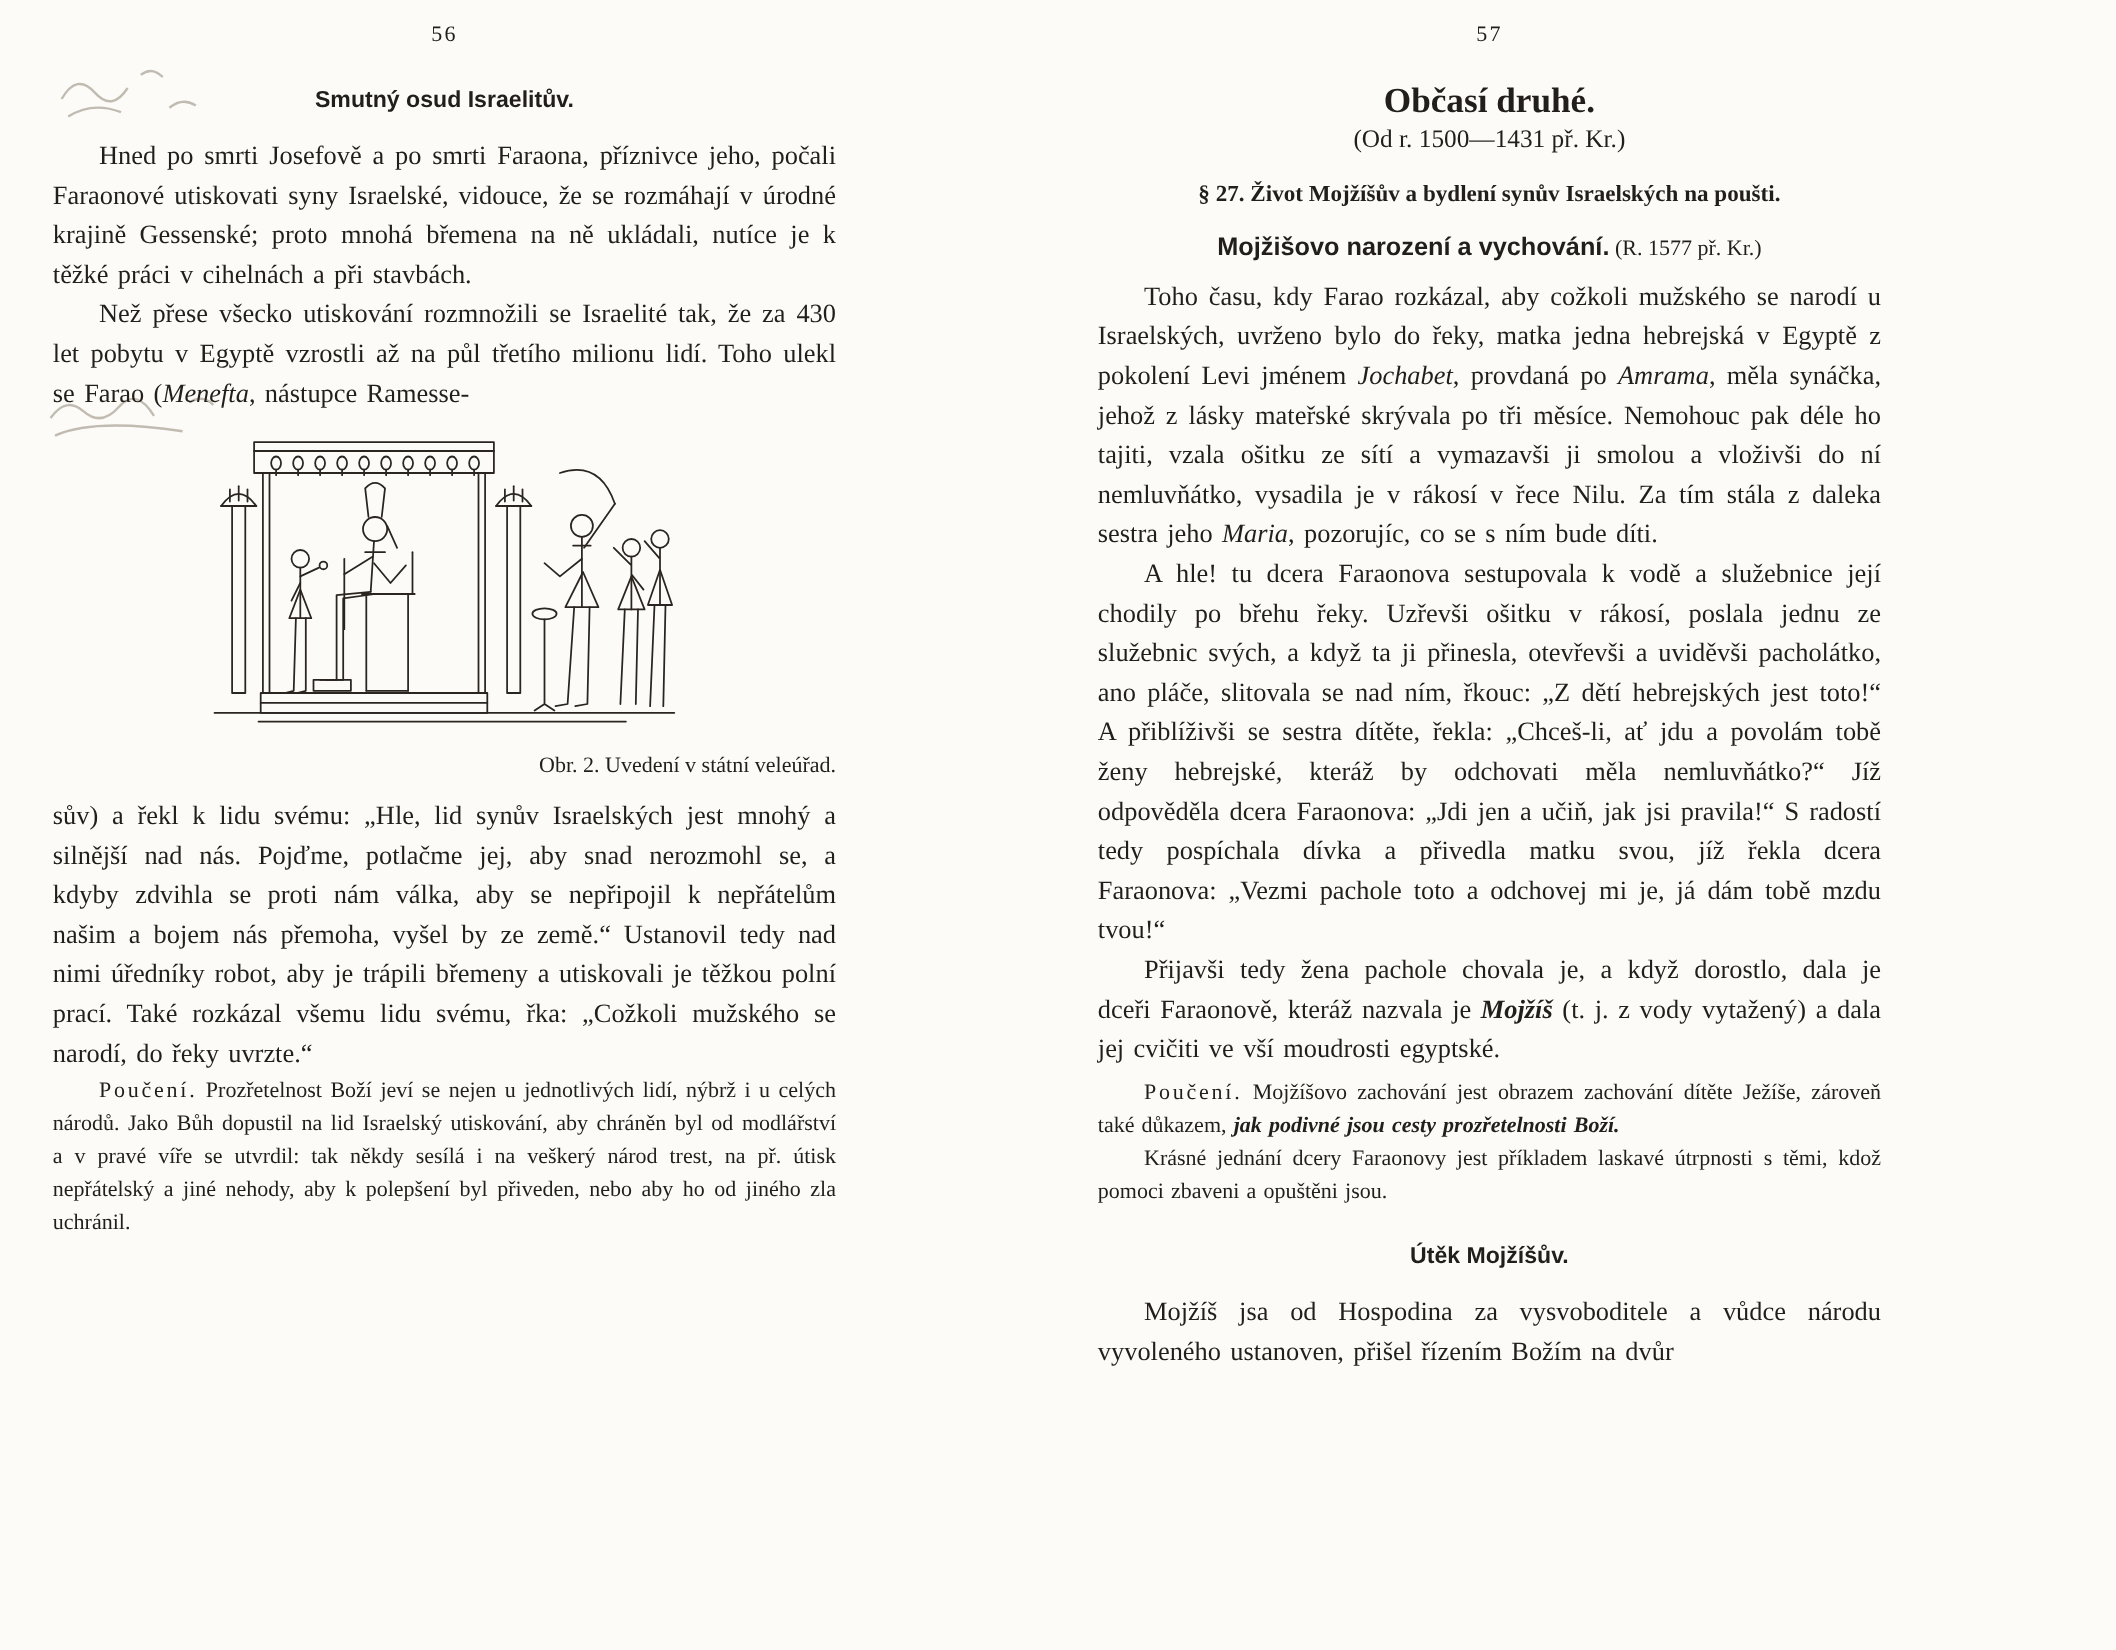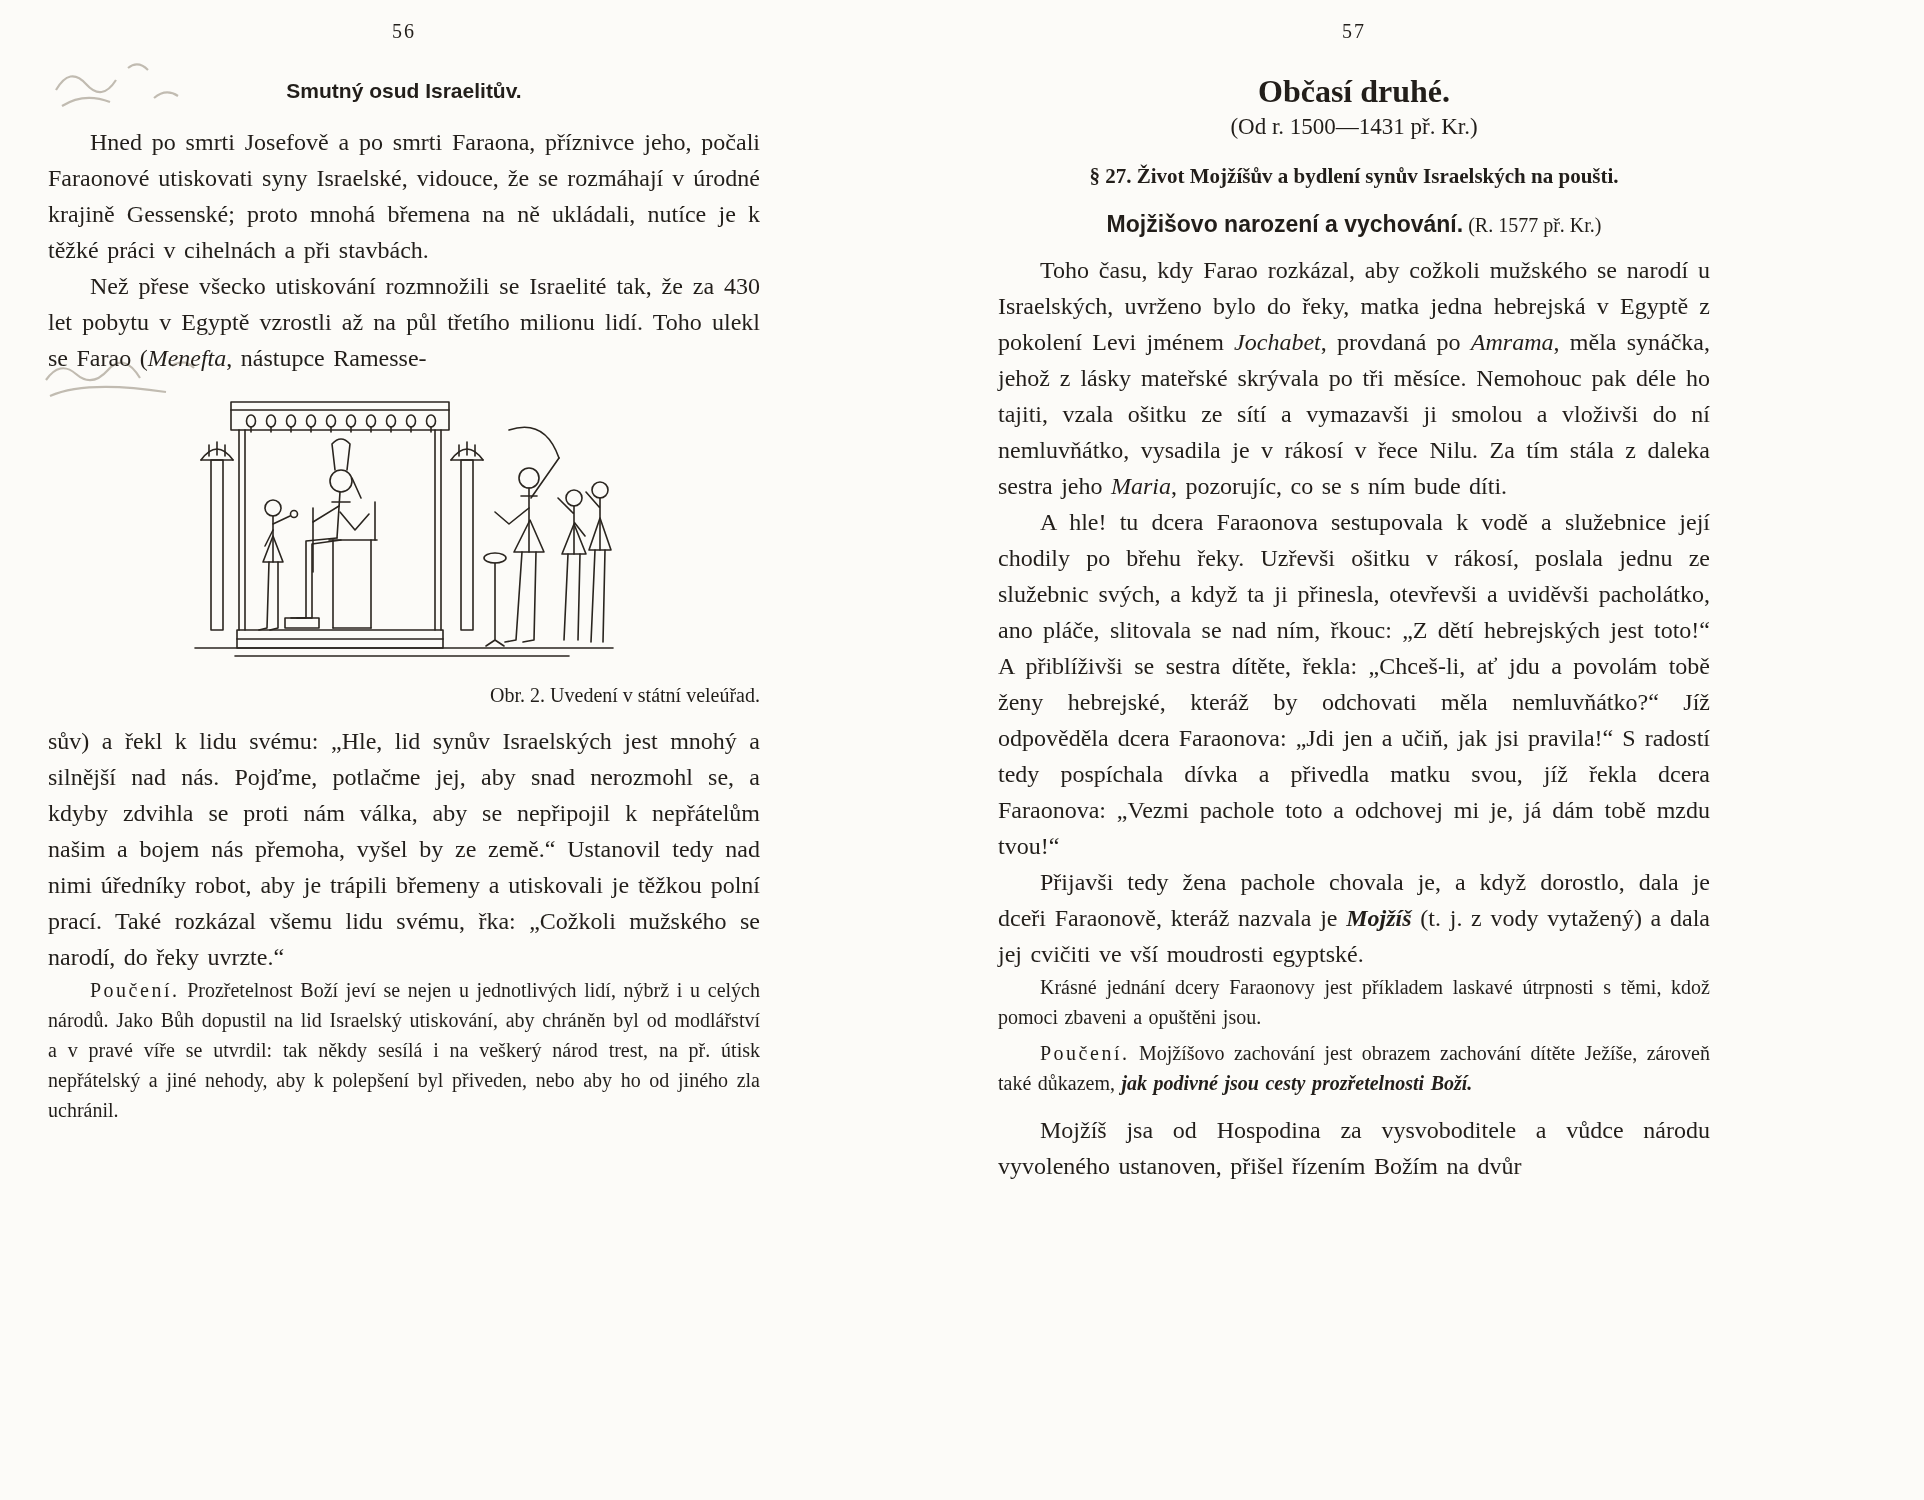--- a/index.html
+++ b/index.html
@@ -203,20 +203,21 @@
     <div class="h-sub">
       <span class="sub-bold">Mojžišovo narození a vychování.</span><span> (R. 1577 př. Kr.)</span>
     </div>
 
     <p class="body-par indent mt14"><span>Toho času, kdy Farao rozkázal, aby cožkoli mužského se narodí u Israelských, uvrženo bylo do řeky, matka jedna hebrejská v Egyptě z pokolení Levi jménem </span><span style="font-style: italic;">Jochabet</span><span>, provdaná po </span><span style="font-style: italic;">Amrama</span><span>, měla synáčka, jehož z lásky mateřské skrývala po tři měsíce. Nemohouc pak déle ho tajiti, vzala ošitku ze sítí a vymazavši ji smolou a vloživši do ní nemluvňátko, vysadila je v rákosí v řece Nilu. Za tím stála z daleka sestra jeho </span><span style="font-style: italic;">Maria</span><span>, pozorujíc, co se s ním bude díti.</span></p>
 
     <p class="body-par indent">A hle! tu dcera Faraonova sestupovala k vodě a služebnice její chodily po břehu řeky. Uzřevši ošitku v rákosí, poslala jednu ze služebnic svých, a když ta ji přinesla, otevřevši a uviděvši pacholátko, ano pláče, slitovala se nad ním, řkouc: „Z dětí hebrejských jest toto!“ A přiblíživši se sestra dítěte, řekla: „Chceš-li, ať jdu a povolám tobě ženy hebrejské, kteráž by odchovati měla nemluvňátko?“ Jíž odpověděla dcera Faraonova: „Jdi jen a učiň, jak jsi pravila!“ S radostí tedy pospíchala dívka a přivedla matku svou, jíž řekla dcera Faraonova: „Vezmi pachole toto a odchovej mi je, já dám tobě mzdu tvou!“</p>
 
     <p class="body-par indent"><span>Přijavši tedy žena pachole chovala je, a když dorostlo, dala je dceři Faraonově, kteráž nazvala je </span><span style="font-style: italic; font-weight: bold;">Mojžíš</span><span> (t. j. z vody vytažený) a dala jej cvičiti ve vší moudrosti egyptské.</span></p>
 
+    <p class="small-par indent" style="margin-top:6px;"><span style="letter-spacing: 2.5px;">Poučení.</span><span> Mojžíšovo zachování jest obrazem zachování dítěte Ježíše, zároveň také důkazem, </span><span style="font-style: italic; font-weight: bold;">jak podivné jsou cesty prozřetelnosti Boží.</span></p>
+
     <p class="small-par indent">Krásné jednání dcery Faraonovy jest příkladem laskavé útrpnosti s těmi, kdož pomoci zbaveni a opuštěni jsou.</p>
 
-    <p class="small-par indent" style="margin-top:6px;"><span style="letter-spacing: 2.5px;">Poučení.</span><span> Mojžíšovo zachování jest obrazem zachování dítěte Ježíše, zároveň také důkazem, </span><span style="font-style: italic; font-weight: bold;">jak podivné jsou cesty prozřetelnosti Boží.</span></p>
-
+    <h3 class="sans-head h-flight">Útěk Mojžíšův.</h3>
 
     <p class="body-par indent mt14">Mojžíš jsa od Hospodina za vysvoboditele a vůdce národu vyvoleného ustanoven, přišel řízením Božím na dvůr</p>
   </div>
 </div>
 
 </body></html>

